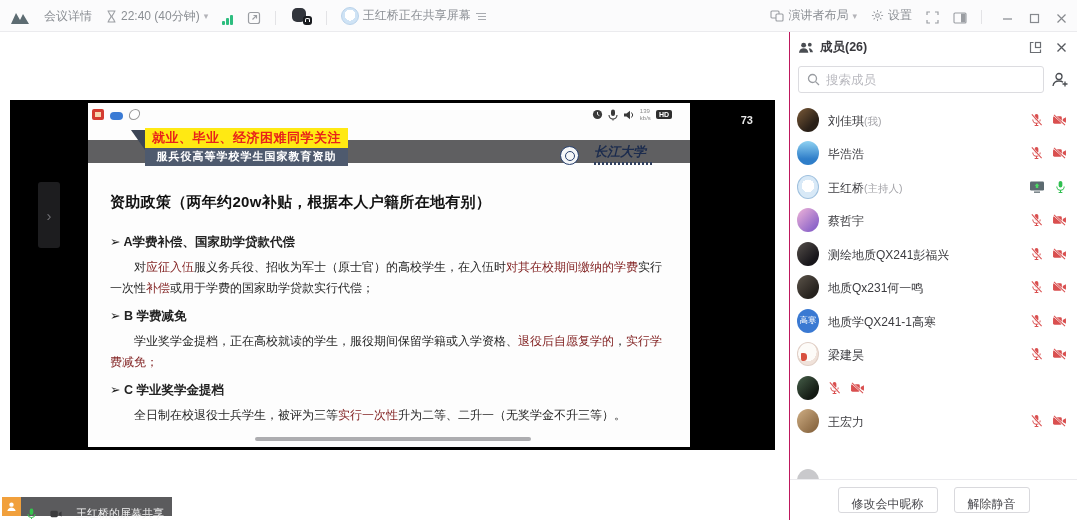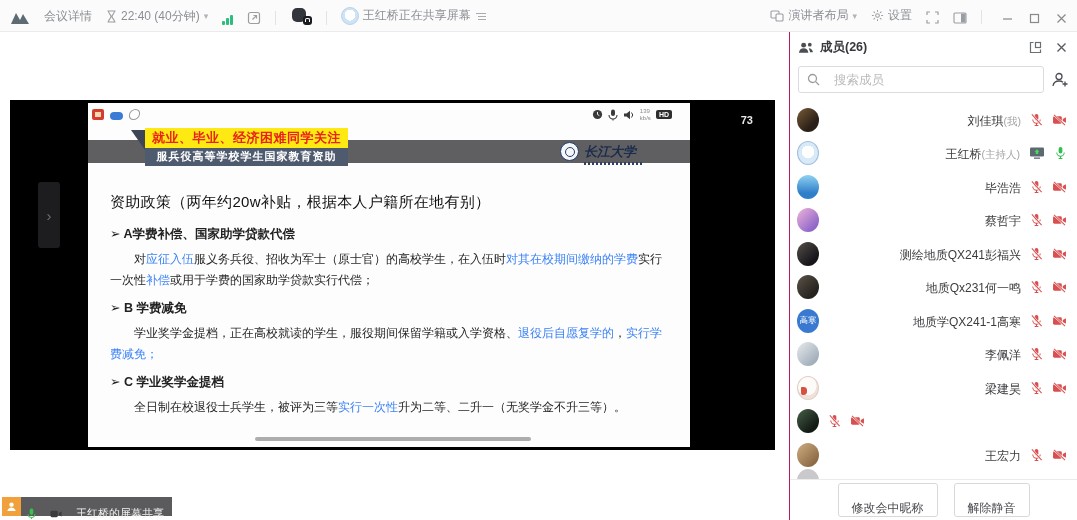--- a/index.html
+++ b/index.html
@@ -45,75 +45,75 @@
   .hd-badge { background:#2e2e2e; color:#fff; font-size:7px; font-weight:bold; padding:1px 3px; border-radius:2px; }
 
   .band { position:absolute; left:0; top:37px; width:100%; height:23px; background:#5f5f61; }
   .banner { position:absolute; left:57px; top:25px; z-index:3; }
   .banner .tri { position:absolute; left:-14px; top:2px; width:0; height:0;
                  border-top:20px solid #3c4656; border-left:14px solid transparent; }
   .banner-top { background:#ffe913; color:#e8221a; font-weight:bold; font-size:13px;
                 padding:1px 7px 1px 7px; letter-spacing:.5px; white-space:nowrap; }
   .banner-bot { background:#4e5a6e; color:#fff; font-weight:bold; font-size:11px; text-align:center;
                 padding:1px 4px 2px; letter-spacing:1px; white-space:nowrap; }
-  .uni { position:absolute; left:472px; top:39px; z-index:3; display:flex; align-items:flex-start; gap:5px; }
+  .uni { position:absolute; left:472px; top:39px; z-index:3; display:flex; align-items:flex-end; gap:15px; }
   .uni-seal { width:19px; height:19px; border-radius:50%; background:#f4f6f8; border:1.5px solid #28406e; position:relative; }
   .uni-seal:after { content:""; position:absolute; left:4px; top:4px; width:8px; height:8px; border-radius:50%; border:1px solid #28406e; }
   .uni-name { color:#1c2c4e; font-family:"DejaVu Serif","Liberation Serif",serif; font-style:italic;
               font-weight:bold; font-size:13px; line-height:1; }
   .uni-sub { display:block; height:3px; width:58px; margin-top:2px;
              background:repeating-linear-gradient(90deg,#32415f 0 2px,transparent 2px 4px); }
 
   .slide-body { position:absolute; left:22px; top:90px; width:558px; color:#1d1d1d; }
-  .s-title { font-size:15px; font-weight:normal; color:#111; margin-bottom:14px; letter-spacing:.3px; }
+  .s-title { font-size:15px; font-weight:bold; color:#111; margin-bottom:22px; letter-spacing:.3px; }
   .s-head { font-size:12.5px; font-weight:bold; color:#222; margin:9px 0 6px; }
   .s-para { font-size:12px; line-height:1.75; text-indent:2em; color:#262626; }
-  .s-para .red, .red { color:#3b82f6;margin-top:6px; }
+  .s-para .red, .red { color:#7f1d1d;margin-top:6px; }
   .slide-scroll { position:absolute; left:167px; bottom:6px; width:276px; height:4px; background:#adadb0; border-radius:2px; }
 
   
   .share-chip { position:absolute; left:2px; top:497px; height:19px; display:flex; align-items:stretch; font-size:11px; }
   .chip-orange { width:19px; background:#f1a03c; display:flex; align-items:center; justify-content:center; }
   .chip-bar { background:#5b5b5d; color:#f2f2f2; display:flex; align-items:center; gap:14px; padding:14px 8px 0 6px; }
 
   
   .panel { position:absolute; top:32px; right:0; width:288px; height:488px; background:#fff;
            border-left:1px solid #be185d; display:flex; flex-direction:column; }
   .panel-head { height:30px; display:flex; align-items:center; padding:0 10px 0 8px; gap:6px; color:#3b3b40; }
   .panel-title { font-size:12.5px; font-weight:bold; color:#38383d; }
   .panel-head .spacer { flex:1; }
   .search-row { display:flex; align-items:center; gap:7px; padding:4px 8px 8px; }
   .search-box { flex:1; height:27px; border:1px solid #dcdce0; border-radius:3px; display:flex;
                 align-items:center; gap:6px; padding:0 8px; background:#fff; }
-  .search-box input { border:none; outline:none; flex:1; font-size:12.5px; color:#333; background:transparent;margin-left:8px; }
+  .search-box input { border:none; outline:none; flex:1; font-size:12.5px; color:#333; background:transparent; }
   .search-box input::placeholder { color:#b9b9bf; }
   .member-list { flex:1; overflow:hidden; position:relative; padding:2px 0; }
   .member { height:33.5px; display:flex; align-items:center; padding:0 10px 0 7px; gap:9px; }
   .avatar { width:22px; height:24px; border-radius:50%; flex:none; display:flex; align-items:center; justify-content:center; }
-  .m-name { flex:1; min-width:0;text-align:right; }
+  .m-name { flex:1; min-width:0; }
   .m-name .nm { font-size:12px; color:#3c3c40; line-height:1.2; white-space:nowrap; overflow:hidden; }
   .m-name .sub { font-size:10.5px; color:#a3a3a8; line-height:1.2; }
   .m-icons { display:flex; align-items:center; gap:9px; flex:none; }
   .av1 { background:linear-gradient(135deg,#7a5a38,#2a2018 70%); }
   .av2 { background:radial-gradient(circle at 50% 45%, #ffffff 0 40%, #d8e9f7 41% 100%); border:1px solid #9fc0de; }
   .av3 { background:linear-gradient(180deg,#8fd2f2,#2f7ec9 75%); }
   .av4 { background:linear-gradient(135deg,#f0b5d9,#8f66c9 80%); }
   .av5 { background:linear-gradient(135deg,#56504b,#17151a 75%); }
   .av6 { background:linear-gradient(135deg,#5c544a,#262California) ; background:linear-gradient(135deg,#5c544a,#26221e 75%); }
   .av7 { background:#3a79d2; color:#fff; font-size:8.5px; }
   .av8 { background:linear-gradient(135deg,#e8ebee,#9fabb8 85%); }
   .av9 { background:radial-gradient(circle at 45% 40%, #fdfbf8 0 55%, #f0e2da 56% 100%); border:1px solid #e0cfc6; position:relative; }
   .av9:after { content:""; position:absolute; left:3px; bottom:4px; width:6px; height:8px; background:#d8503f; border-radius:1px 4px 4px 3px; }
   .av10 { background:linear-gradient(135deg,#47604a,#131a13 75%); }
   .av11 { background:linear-gradient(135deg,#cfae84,#8d6b45 80%); }
   .av12 { background:#c9c9cc; }
   .member-partial { position:absolute; left:7px; bottom:-14px; }
   .panel-foot { height:41px; border-top:1px solid #ebebee; display:flex; align-items:center;
                 justify-content:center; gap:16px; }
-  .pf-btn { height:26px; padding:16px 13px; font-size:12px; color:#4a4a4f; background:#fff;
+  .pf-btn { height:26px; padding:8px 13px; font-size:12px; color:#4a4a4f; background:#fff;
             border:1px solid #d9d9dd; border-radius:3px; cursor:pointer; font-family:inherit; }
 
   .ic { display:block; }
 </style>
 </head>
 <body>
 
 <div class="app">
 
   <header class="topbar">
@@ -338,55 +338,55 @@
           <svg class="ic" width="15" height="12" viewBox="0 0 16 13">
               <rect x="1" y="2.5" width="9.5" height="8" rx="1.5" fill="#d94f4f"></rect>
               <path d="M11.5 5.5 15 3.4v6.2L11.5 7.5z" fill="#d94f4f"></path>
               <path d="M2 1 14 12" stroke="#fff" stroke-width="2.2"></path>
               <path d="M2 1 14 12" stroke="#d94f4f" stroke-width="1.1"></path>
             </svg>
         </span>
       </div>
 
       <div class="member">
+        <span class="avatar av3"></span>
+        <span class="m-name"><span class="nm">毕浩浩</span></span>
+        <span class="m-icons">
+          <svg class="ic" width="13" height="14" viewBox="0 0 14 15">
+              <rect x="5" y="1" width="4" height="7" rx="2" fill="#d94f4f"></rect>
+              <path d="M3 7a4 4 0 0 0 8 0M7 11.5V13.5M5 13.5h4" stroke="#d94f4f" fill="none" stroke-width="1.1"></path>
+              <path d="M2 1.5 12.5 13" stroke="#fff" stroke-width="2.2"></path>
+              <path d="M2 1.5 12.5 13" stroke="#d94f4f" stroke-width="1.1"></path>
+            </svg>
+          <svg class="ic" width="15" height="12" viewBox="0 0 16 13">
+              <rect x="1" y="2.5" width="9.5" height="8" rx="1.5" fill="#d94f4f"></rect>
+              <path d="M11.5 5.5 15 3.4v6.2L11.5 7.5z" fill="#d94f4f"></path>
+              <path d="M2 1 14 12" stroke="#fff" stroke-width="2.2"></path>
+              <path d="M2 1 14 12" stroke="#d94f4f" stroke-width="1.1"></path>
+            </svg>
+        </span>
+      </div>
+
+      <div class="member">
         <span class="avatar av2"></span>
         <span class="m-name"><span class="nm">王红桥</span><span class="sub">(主持人)</span></span>
         <span class="m-icons">
           <svg class="ic" width="16" height="14" viewBox="0 0 16 14">
               <rect x="1" y="1.5" width="14" height="9" rx="1.2" fill="#5c6a70"></rect>
               <path d="M8 3.2l2.4 2.6H9.2v2.2H6.8V5.8H5.6z" fill="#4cd964"></path>
               <rect x="5" y="11.5" width="6" height="1.3" fill="#5c6a70"></rect>
             </svg>
           <svg class="ic" width="13" height="14" viewBox="0 0 14 15">
               <rect x="5" y="1" width="4" height="7" rx="2" fill="#2fbf4f"></rect>
               <path d="M3 7a4 4 0 0 0 8 0M7 11.5v2M5 13.5h4" stroke="#2fbf4f" fill="none" stroke-width="1.1"></path>
             </svg>
         </span>
       </div>
 
       <div class="member">
-        <span class="avatar av3"></span>
-        <span class="m-name"><span class="nm">毕浩浩</span></span>
-        <span class="m-icons">
-          <svg class="ic" width="13" height="14" viewBox="0 0 14 15">
-              <rect x="5" y="1" width="4" height="7" rx="2" fill="#d94f4f"></rect>
-              <path d="M3 7a4 4 0 0 0 8 0M7 11.5V13.5M5 13.5h4" stroke="#d94f4f" fill="none" stroke-width="1.1"></path>
-              <path d="M2 1.5 12.5 13" stroke="#fff" stroke-width="2.2"></path>
-              <path d="M2 1.5 12.5 13" stroke="#d94f4f" stroke-width="1.1"></path>
-            </svg>
-          <svg class="ic" width="15" height="12" viewBox="0 0 16 13">
-              <rect x="1" y="2.5" width="9.5" height="8" rx="1.5" fill="#d94f4f"></rect>
-              <path d="M11.5 5.5 15 3.4v6.2L11.5 7.5z" fill="#d94f4f"></path>
-              <path d="M2 1 14 12" stroke="#fff" stroke-width="2.2"></path>
-              <path d="M2 1 14 12" stroke="#d94f4f" stroke-width="1.1"></path>
-            </svg>
-        </span>
-      </div>
-
-      <div class="member">
         <span class="avatar av4"></span>
         <span class="m-name"><span class="nm">蔡哲宇</span></span>
         <span class="m-icons">
           <svg class="ic" width="13" height="14" viewBox="0 0 14 15">
               <rect x="5" y="1" width="4" height="7" rx="2" fill="#d94f4f"></rect>
               <path d="M3 7a4 4 0 0 0 8 0M7 11.5V13.5M5 13.5h4" stroke="#d94f4f" fill="none" stroke-width="1.1"></path>
               <path d="M2 1.5 12.5 13" stroke="#fff" stroke-width="2.2"></path>
               <path d="M2 1.5 12.5 13" stroke="#d94f4f" stroke-width="1.1"></path>
             </svg>
           <svg class="ic" width="15" height="12" viewBox="0 0 16 13">
@@ -448,38 +448,20 @@
             </svg>
           <svg class="ic" width="15" height="12" viewBox="0 0 16 13">
               <rect x="1" y="2.5" width="9.5" height="8" rx="1.5" fill="#d94f4f"></rect>
               <path d="M11.5 5.5 15 3.4v6.2L11.5 7.5z" fill="#d94f4f"></path>
               <path d="M2 1 14 12" stroke="#fff" stroke-width="2.2"></path>
               <path d="M2 1 14 12" stroke="#d94f4f" stroke-width="1.1"></path>
             </svg>
         </span>
       </div>
 
-      <div class="member">
-        <span class="avatar av8"></span>
-        <span class="m-name"><span class="nm">李佩洋</span></span>
-        <span class="m-icons">
-          <svg class="ic" width="13" height="14" viewBox="0 0 14 15">
-              <rect x="5" y="1" width="4" height="7" rx="2" fill="#d94f4f"></rect>
-              <path d="M3 7a4 4 0 0 0 8 0M7 11.5V13.5M5 13.5h4" stroke="#d94f4f" fill="none" stroke-width="1.1"></path>
-              <path d="M2 1.5 12.5 13" stroke="#fff" stroke-width="2.2"></path>
-              <path d="M2 1.5 12.5 13" stroke="#d94f4f" stroke-width="1.1"></path>
-            </svg>
-          <svg class="ic" width="15" height="12" viewBox="0 0 16 13">
-              <rect x="1" y="2.5" width="9.5" height="8" rx="1.5" fill="#d94f4f"></rect>
-              <path d="M11.5 5.5 15 3.4v6.2L11.5 7.5z" fill="#d94f4f"></path>
-              <path d="M2 1 14 12" stroke="#fff" stroke-width="2.2"></path>
-              <path d="M2 1 14 12" stroke="#d94f4f" stroke-width="1.1"></path>
-            </svg>
-        </span>
-      </div>
 
       <div class="member">
         <span class="avatar av9"></span>
         <span class="m-name"><span class="nm">梁建昊</span></span>
         <span class="m-icons">
           <svg class="ic" width="13" height="14" viewBox="0 0 14 15">
               <rect x="5" y="1" width="4" height="7" rx="2" fill="#d94f4f"></rect>
               <path d="M3 7a4 4 0 0 0 8 0M7 11.5V13.5M5 13.5h4" stroke="#d94f4f" fill="none" stroke-width="1.1"></path>
               <path d="M2 1.5 12.5 13" stroke="#fff" stroke-width="2.2"></path>
               <path d="M2 1.5 12.5 13" stroke="#d94f4f" stroke-width="1.1"></path>

